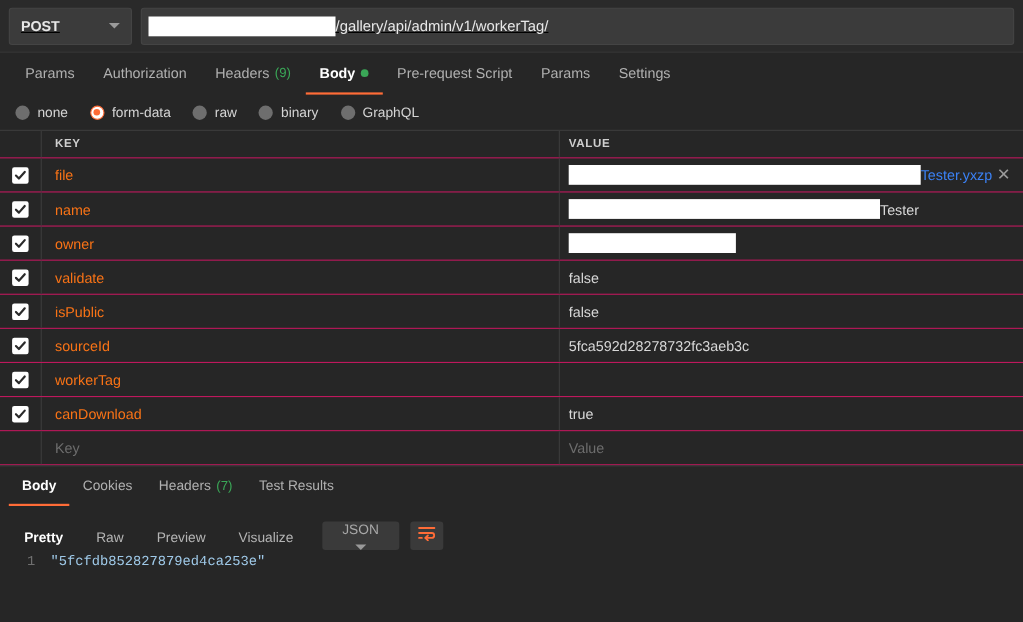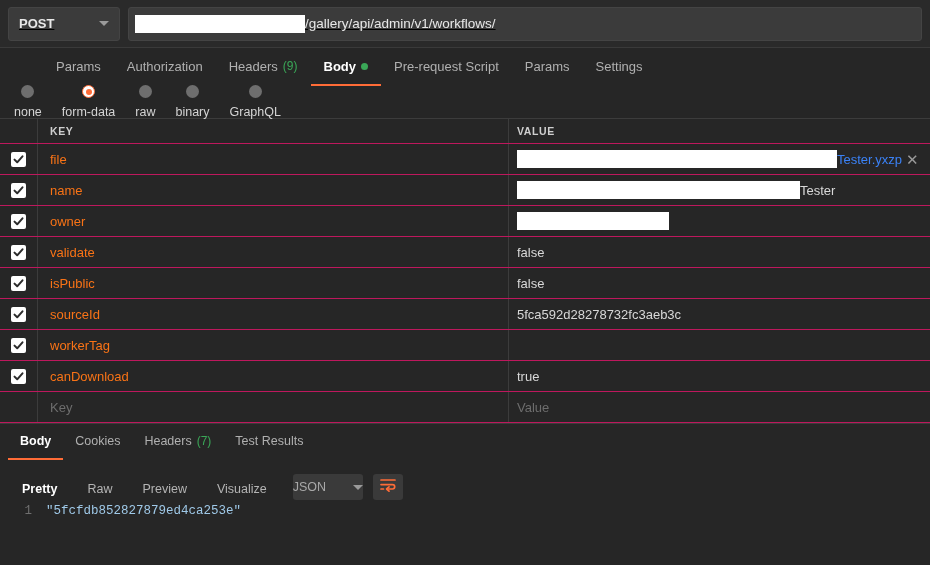--- a/index.html
+++ b/index.html
@@ -48,41 +48,40 @@
   .redact { background: #ffffff; display: inline-block; height: 18px; }
   .redact-url { width: 170px; }
   .url-text { color: #e8e8e8; font-size: 13.5px; white-space: nowrap; }
 
   
   .req-tabs {
     height: 38px;
     display: flex; align-items: stretch;
     padding: 0 10px;
     background: #262626;
-    margin-left: 33px;
   }
   .tab {
     display: flex; align-items: center; gap: 5px;
     padding: 0 13px;
     color: #b0b0b0; font-size: 13px;
     cursor: pointer;
     border-bottom: 2px solid transparent;
   }
   .tab.active { color: #ffffff; font-weight: bold; border-bottom-color: #ff6c37; }
   .tab .count { color: #3aa757; font-size: 12px; }
   .green-dot { width: 7px; height: 7px; border-radius: 50%; background: #3aa757; display: inline-block; }
 
   
   .radio-row {
     height: 32px;
     display: flex; align-items: center;
     padding: 0 14px;
     gap: 20px;
   }
-  .radio-opt { display: flex; align-items: center; gap: 7px; color: #d4d4d4; font-size: 12.5px; cursor: pointer; flex-direction: column; }
+  .radio-opt { display: flex; align-items: center; gap: 7px; color: #d4d4d4; font-size: 12.5px; cursor: pointer; }
   .radio-dot {
     width: 13px; height: 13px; border-radius: 50%;
     background: #6e6e6e;
     display: inline-block; position: relative;
   }
   .radio-opt.selected .radio-dot { background: #ffffff; border: 1px solid #ff6c37; }
   .radio-opt.selected .radio-dot::after {
     content: ""; position: absolute; left: 2.5px; top: 2.5px;
     width: 6px; height: 6px; border-radius: 50%; background: #ff6c37;
   }
@@ -131,23 +130,24 @@
   .resp-tabs { height: 36px; display: flex; align-items: stretch; padding: 0 8px; }
   .resp-tabs .tab { padding: 0 12px; font-size: 12.5px; }
   .resp-toolbar { height: 40px; display: flex; align-items: flex-end; padding: 0 8px; gap: 2px; }
   .vtab { padding: 4px 14px; color: #b4b4b4; font-size: 12.5px; cursor: pointer; border-radius: 3px; }
   .vtab.active { color: #ffffff; font-weight: bold; }
   .fmt-select {
     margin-left: 10px;
     width: 70px; height: 26px;
     background: #3a3a3a; border-radius: 3px;
     display: flex; align-items: center; justify-content: space-between;
-    padding: 0 0;
+    padding: 0 24px;
     color: #a8a8a8; font-size: 12.5px;
     cursor: pointer;
+    flex-direction: column;
   }
   .wrap-btn {
     margin-left: 8px;
     width: 30px; height: 26px;
     background: #3a3a3a; border-radius: 3px;
     display: flex; align-items: center; justify-content: center;
     cursor: pointer;
   }
   .code-area { padding-top: 4px; }
   .code-line { display: flex; font-family: "Liberation Mono", monospace; font-size: 12.5px; }
@@ -157,21 +157,21 @@
 </head>
 <body>
 
 <div class="urlbar">
   <div class="method-select">
     <span>POST</span>
     <span class="caret"></span>
   </div>
   <div class="url-field">
     <span class="redact redact-url"></span>
-      <span class="url-text">/gallery/api/admin/v1/workflows/</span>
+      <span class="url-text">/gallery/api/admin/v1/workerTag/</span>
   </div>
 </div>
 
 <div class="req-tabs">
   <div class="tab">
     <span>Params</span>
   </div>
   <div class="tab">
     <span>Authorization</span>
   </div>

